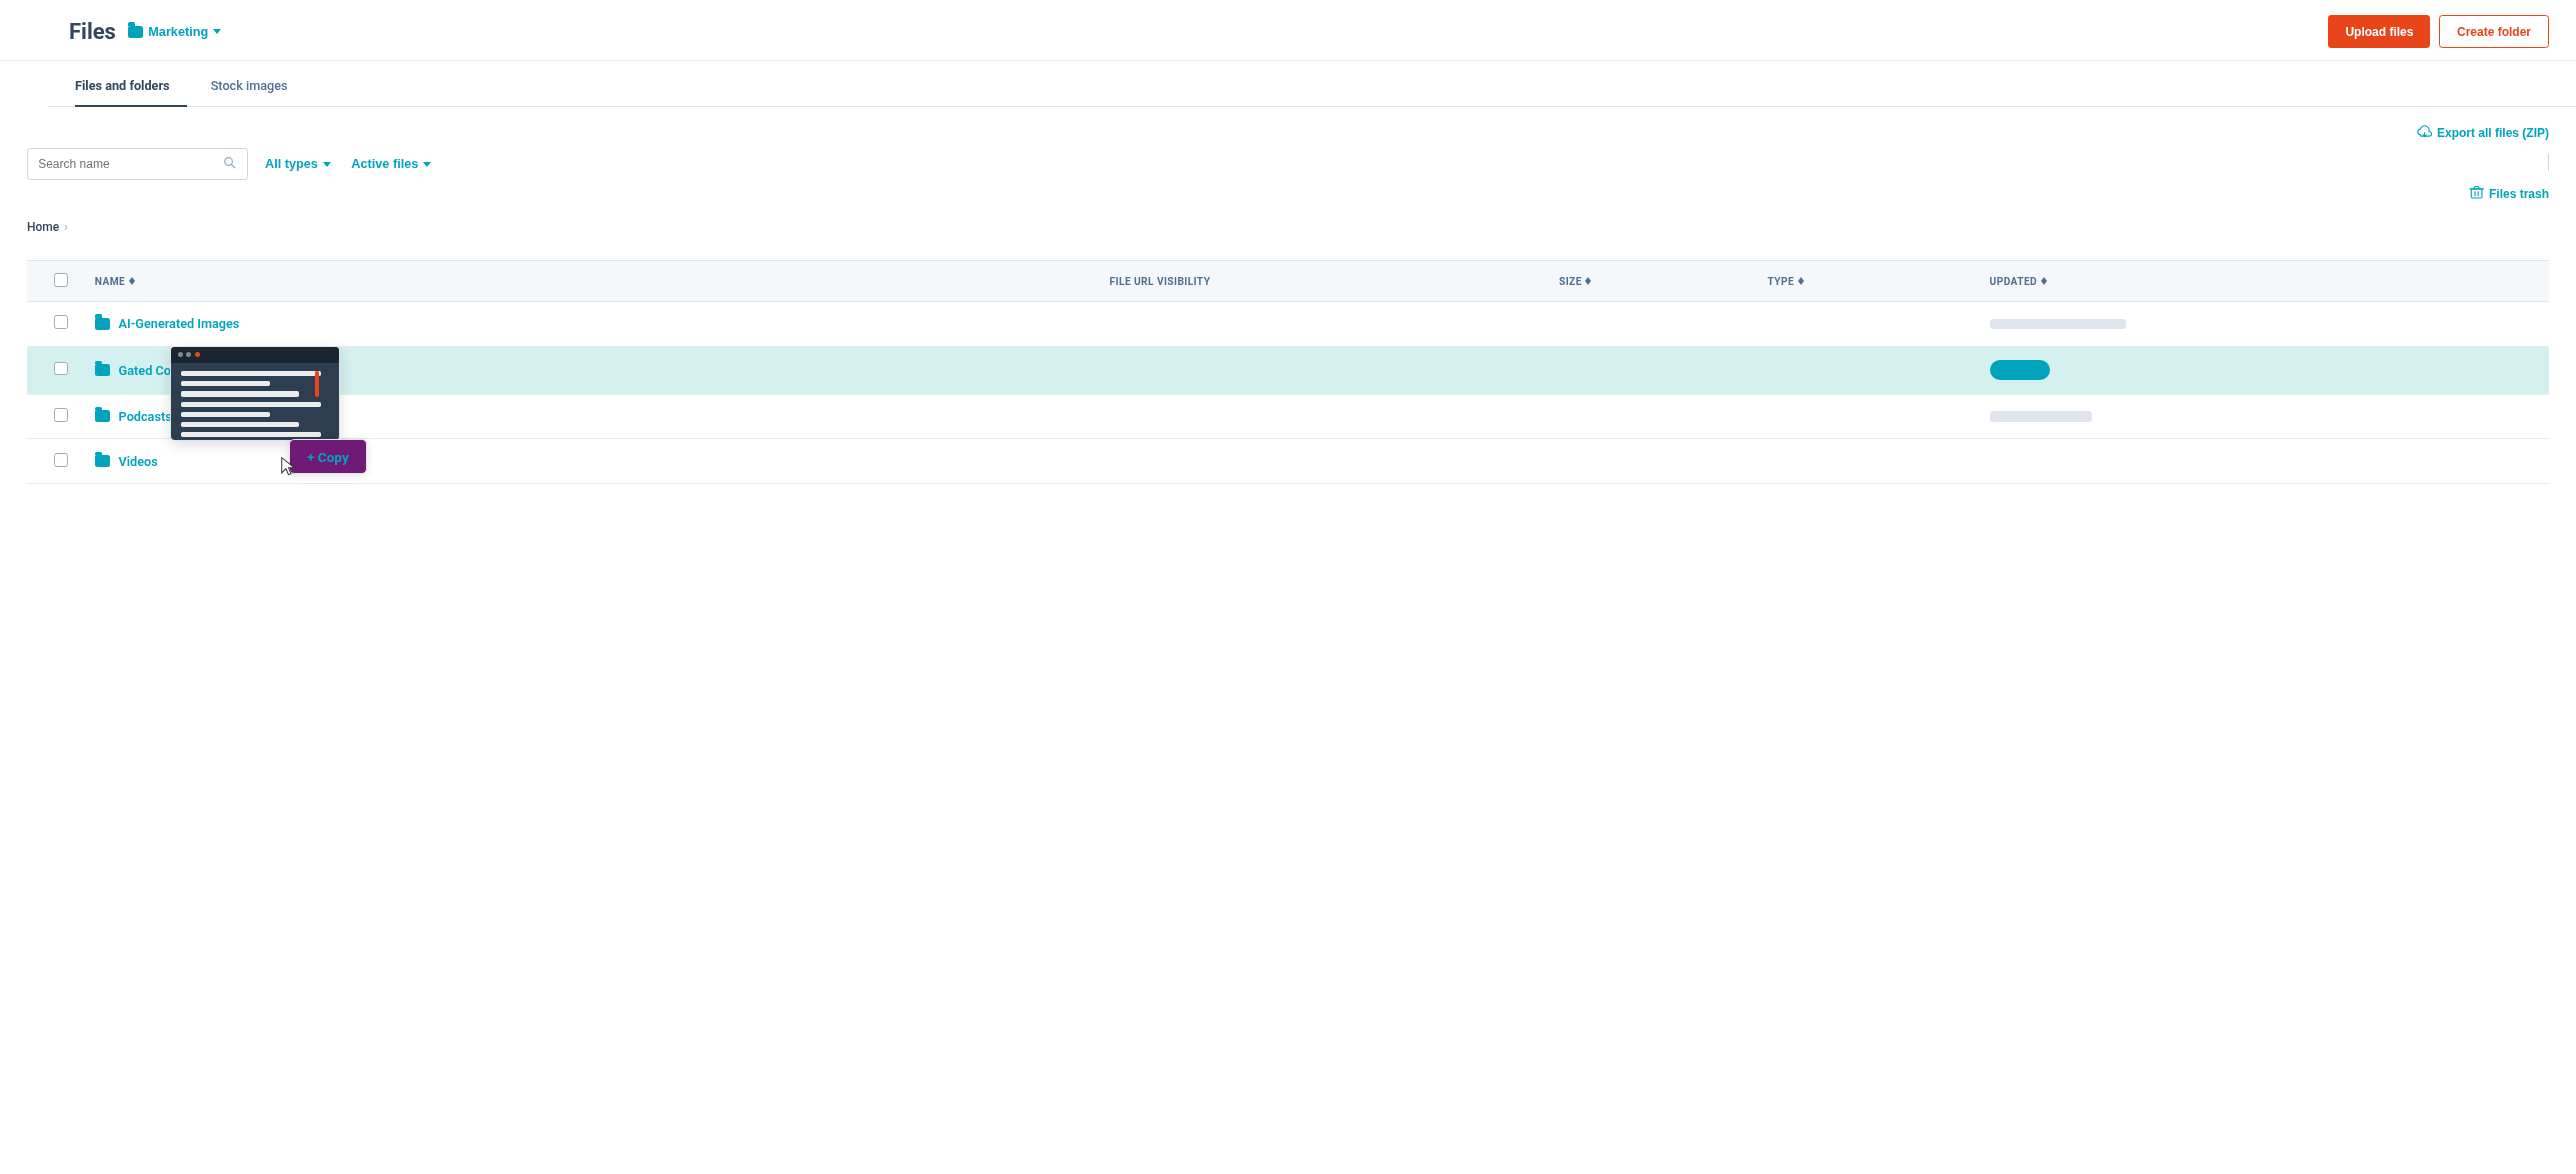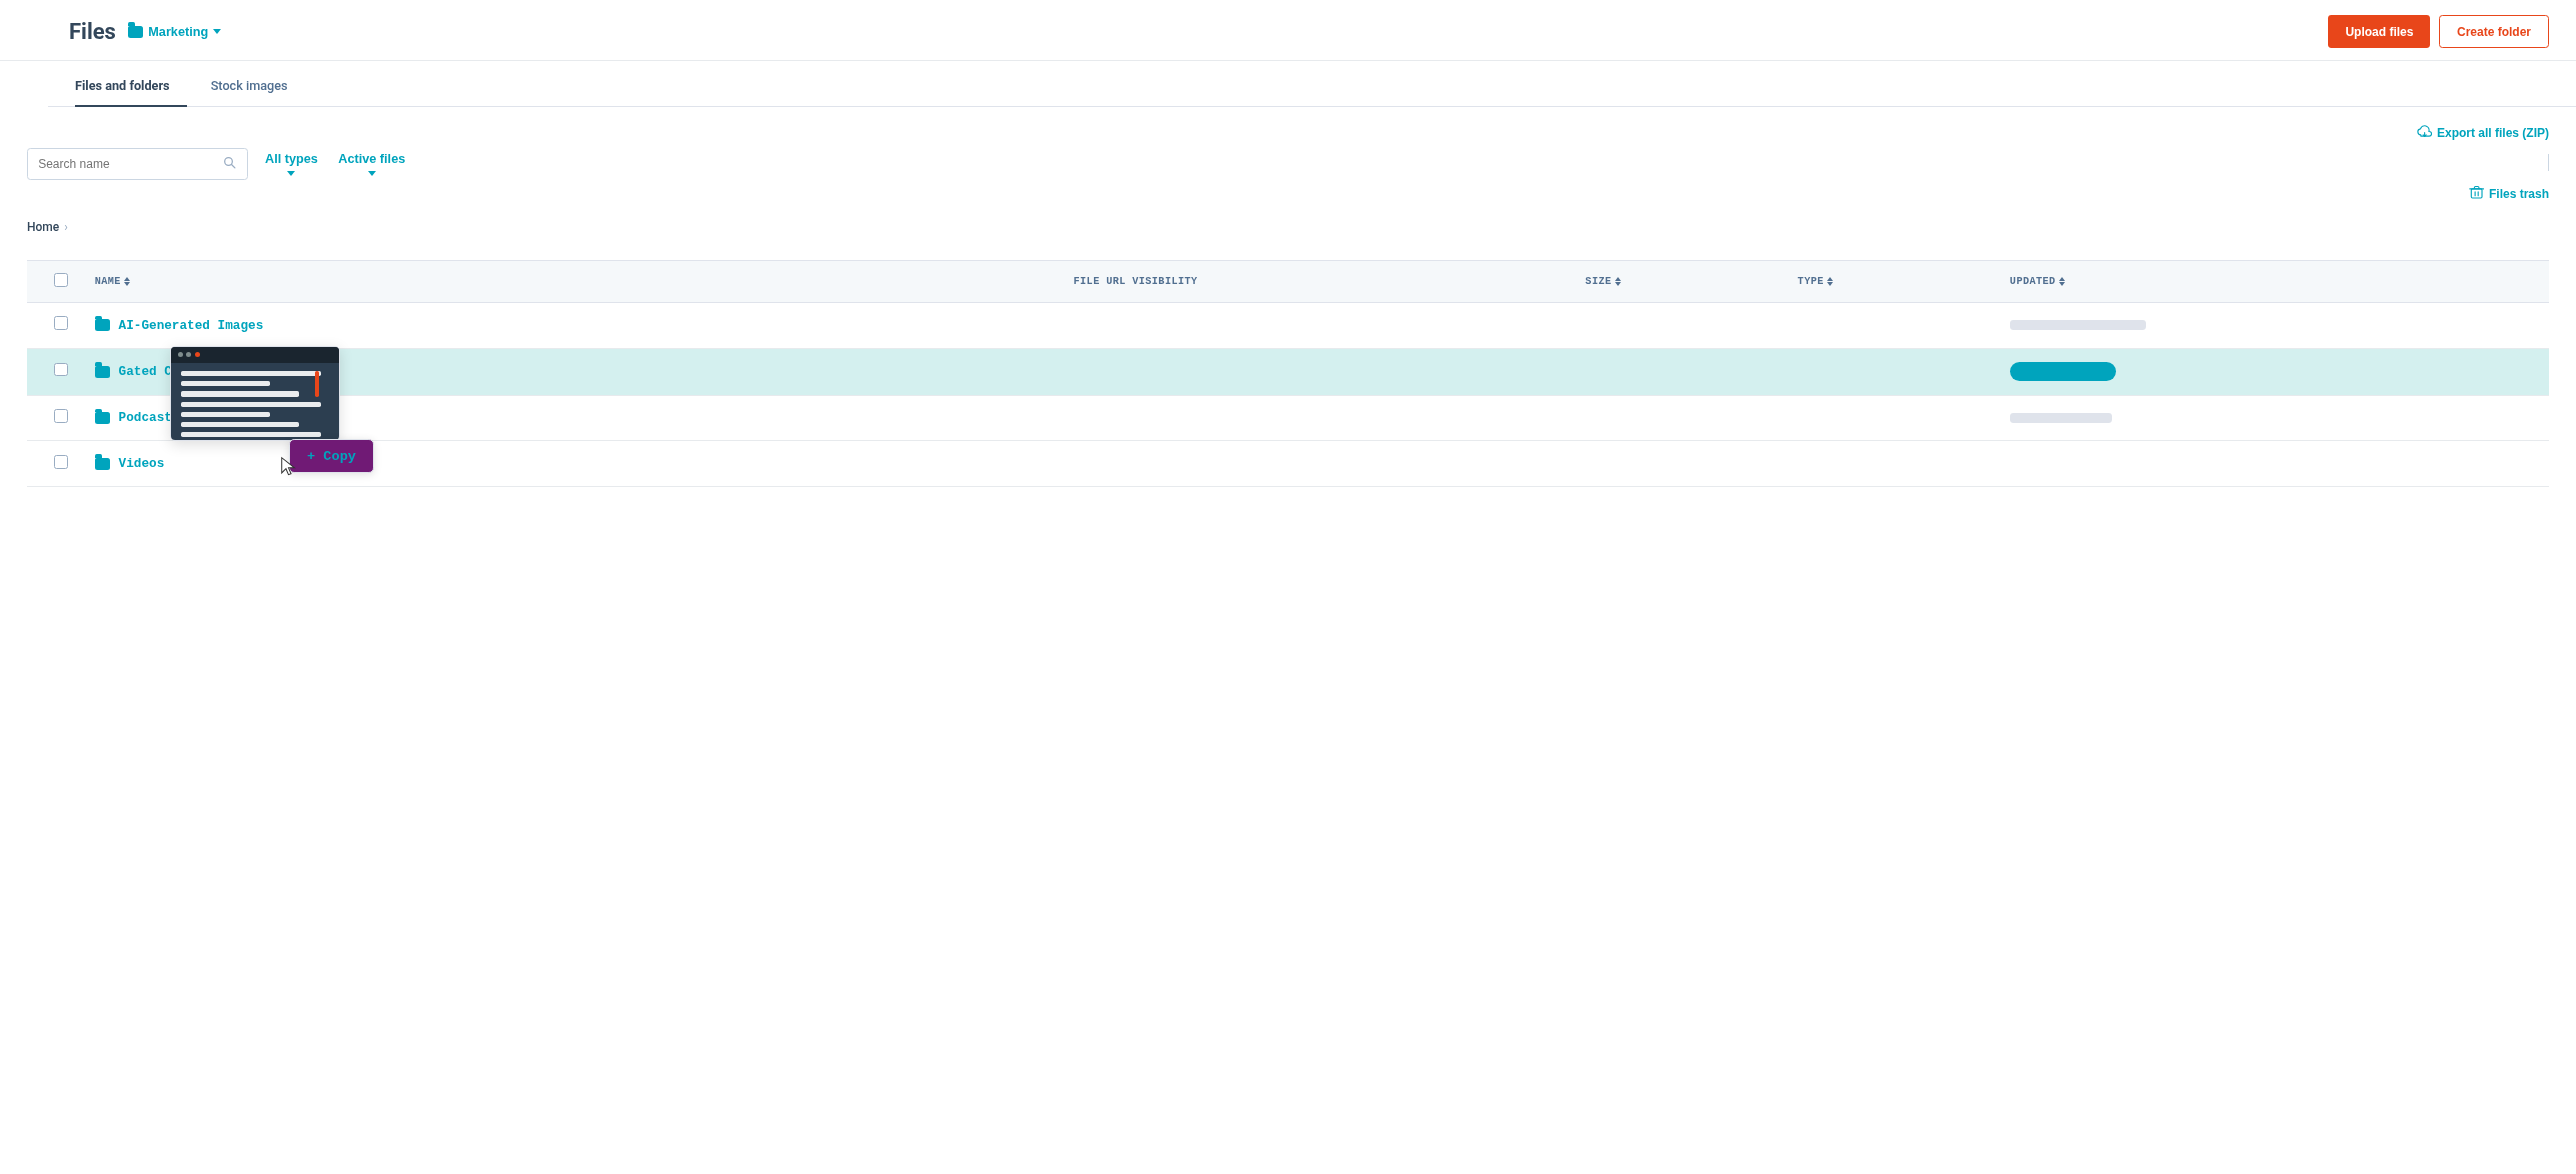--- a/index.html
+++ b/index.html
@@ -148,21 +148,20 @@
       display: flex;
       align-items: center;
       gap: 5.1px;
       background: none;
       border: none;
       color: #00a4bd;
       font-size: 12.7px;
       font-weight: 600;
       cursor: pointer;
       padding: 6.8px 3.4px;
-      flex-direction: column;
     }
     .filter-btn .chevron-down-teal {
       width: 0; height: 0;
       border-left: 4.2px solid transparent;
       border-right: 4.2px solid transparent;
       border-top: 5.1px solid #00a4bd;
       display: inline-block;
     }
 
     .toolbar-right {
@@ -428,21 +427,20 @@
       top: 469px;
       width: 17px;
       height: 22px;
       z-index: 30;
       pointer-events: none;
     }
 
     .table-wrapper {
       position: relative;
       padding: 16px 27px;
-      font-family: Liberation Mono, monospace;
     }
 
     
     .cloud-icon svg, .trash-icon svg {
       width: 15.3px;
       height: 15.3px;
     }
   </style>
 </head>
 <body>

